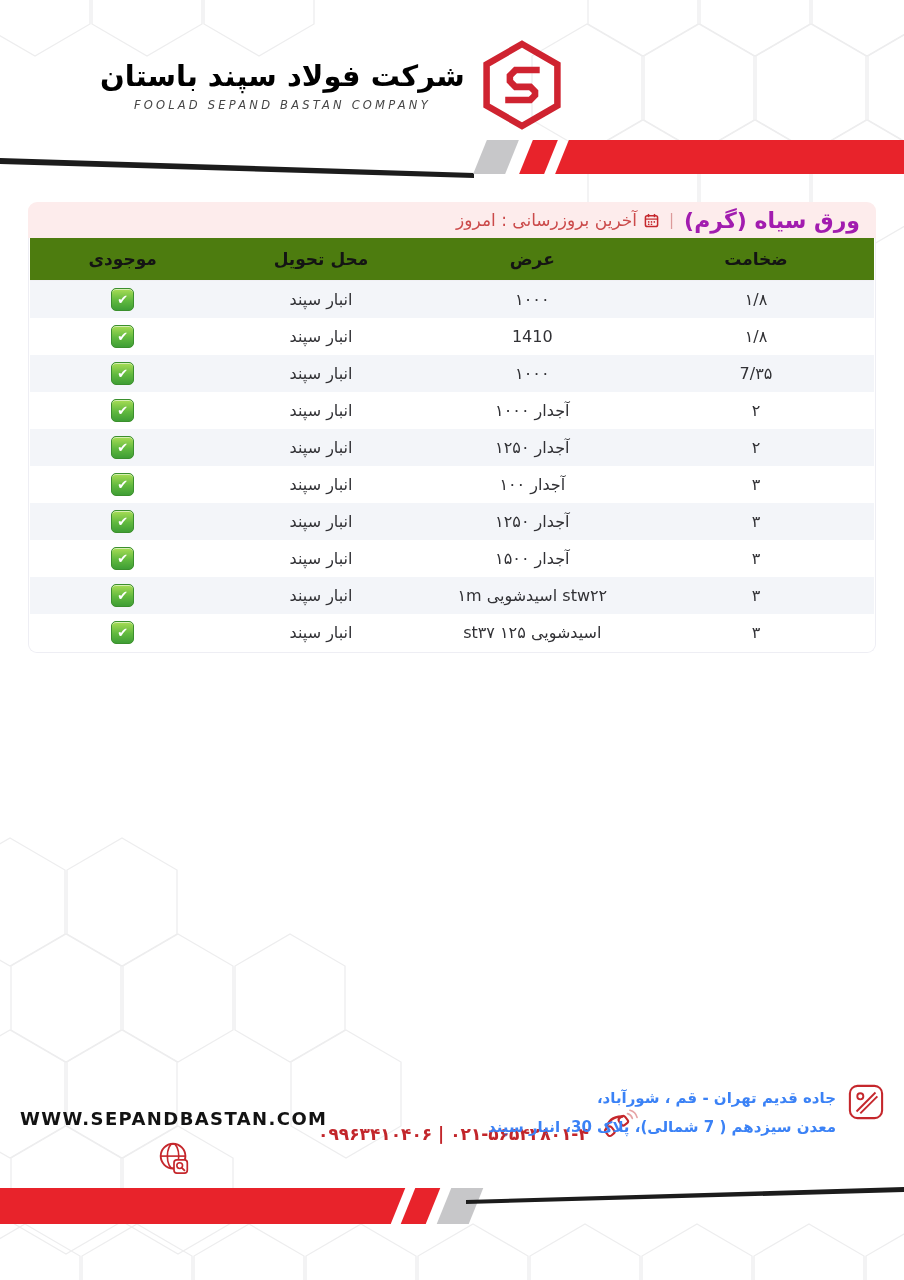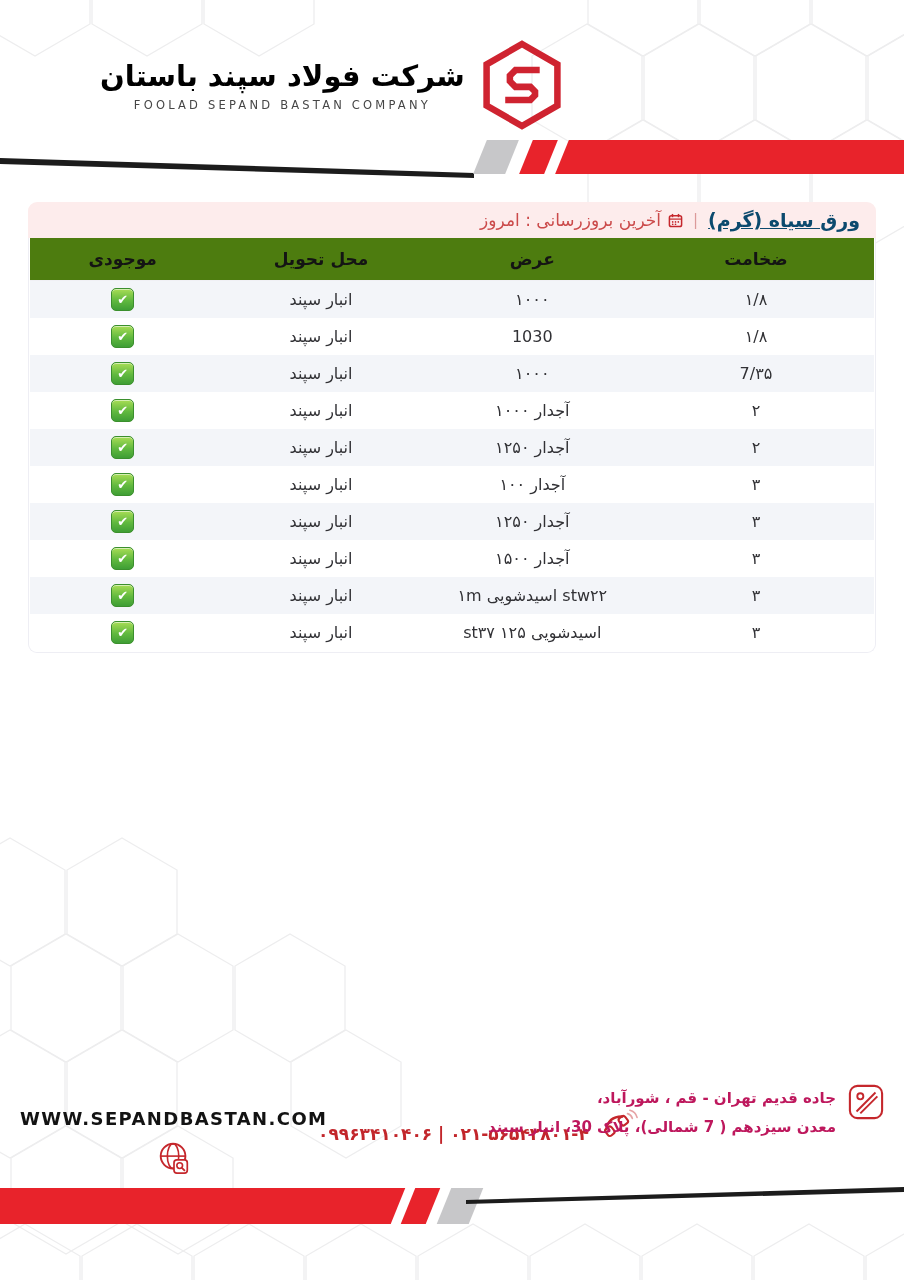--- a/index.html
+++ b/index.html
@@ -11,35 +11,35 @@
   .abs{position:absolute;}
   svg{display:block;}
 
   
   .bg-pattern{left:0;top:0;z-index:0;}
 
   
   .logo-block{left:100px;top:40px;z-index:3;display:flex;align-items:center;gap:16px;}
   .logo-text{text-align:right;direction:rtl;}
   .logo-fa{font-size:29px;font-weight:700;color:#000000;letter-spacing:-1px;line-height:1.25;}
-  .logo-en{font-size:11.5px;color:#464646;letter-spacing:3.2px;margin-top:4px;direction:ltr;text-align:center;}
+  .logo-en{font-size:11.5px;color:#464646;letter-spacing:3.2px;margin-top:4px;direction:ltr;text-align:center;font-style:italic;}
 
   
   .banner{left:0;width:904px;height:40px;z-index:2;}
   .stripe{position:absolute;transform:skewX(-22deg);}
   .red{background:#e8232b;}
   .grey{background:#c7c7c9;}
 
   
   .sheet{left:28px;top:202px;width:848px;z-index:3;direction:rtl;}
   .sheet-titlebar{
     background:#fdecec;border-radius:9px 9px 0 0;height:36px;
     display:flex;align-items:center;padding:0 16px;gap:10px;
   }
-  .sheet-title{color:#0c4a6e;font-weight:700;font-size:19px;text-decoration:underline;}
+  .sheet-title{color:#a21caf;font-weight:700;font-size:22px;}
   .sheet-sep{color:#dc9a9a;font-size:15px;}
   .sheet-update{color:#cb4a4a;font-size:17px;display:flex;align-items:center;gap:7px;}
   table.price{
     width:100%;border-collapse:collapse;background:#fff;
     border:1px solid #ececf3;border-top:none;border-radius:0 0 9px 9px;
     overflow:hidden;
   }
   .tbl-clip{border-radius:0 0 9px 9px;overflow:hidden;border:1px solid #eeeef4;border-top:none;background:#fff;}
   table.price th{
     height:40px;font-size:17px;font-weight:700;color:#141414;
@@ -56,21 +56,21 @@
     box-shadow:inset 0 1px 0 rgba(255,255,255,.55);
   }
 
   
   .footer{left:0;top:1082px;width:904px;height:86px;z-index:3;}
   .site-group{position:absolute;left:20px;top:26px;display:flex;align-items:center;gap:10px;flex-direction:column;}
   .site-url{font-size:18px;font-weight:700;color:#131313;letter-spacing:1.4px;}
   .phone-group{position:absolute;left:318px;top:24px;display:flex;align-items:flex-end;gap:10px;}
   .phone-numbers{font-size:17px;font-weight:700;color:#c2262b;direction:ltr;unicode-bidi:isolate;}
   .addr-group{position:absolute;right:20px;top:2px;display:flex;align-items:flex-start;gap:12px;direction:rtl;}
-  .addr-text{text-align:right;font-size:15px;font-weight:700;color:#be185d;line-height:1.95;direction:rtl;}
+  .addr-text{text-align:right;font-size:15px;font-weight:700;color:#3b82f6;line-height:1.95;direction:rtl;}
 </style>
 </head>
 <body>
 
 <svg class="abs bg-pattern" width="904" height="1280" viewBox="0 0 904 1280">
   <defs>
     <path id="hx" d="M55 0 L110 32 L110 96 L55 128 L0 96 L0 32 Z" fill="none" stroke="#ededee" stroke-width="1.3"></path>
   </defs>
 
   <use href="#hx" x="-20" y="-72"></use>
@@ -170,21 +170,21 @@
       </thead>
       <tbody>
           <tr class="odd">
             <td>۱/۸</td>
             <td dir="ltr">۱۰۰۰</td>
             <td>انبار سپند</td>
             <td><span class="check">✔</span></td>
           </tr>
           <tr class="even">
             <td>۱/۸</td>
-            <td dir="ltr">1030</td>
+            <td dir="ltr">1410</td>
             <td>انبار سپند</td>
             <td><span class="check">✔</span></td>
           </tr>
           <tr class="odd">
             <td>7/۳۵</td>
             <td dir="ltr">۱۰۰۰</td>
             <td>انبار سپند</td>
             <td><span class="check">✔</span></td>
           </tr>
           <tr class="even">

